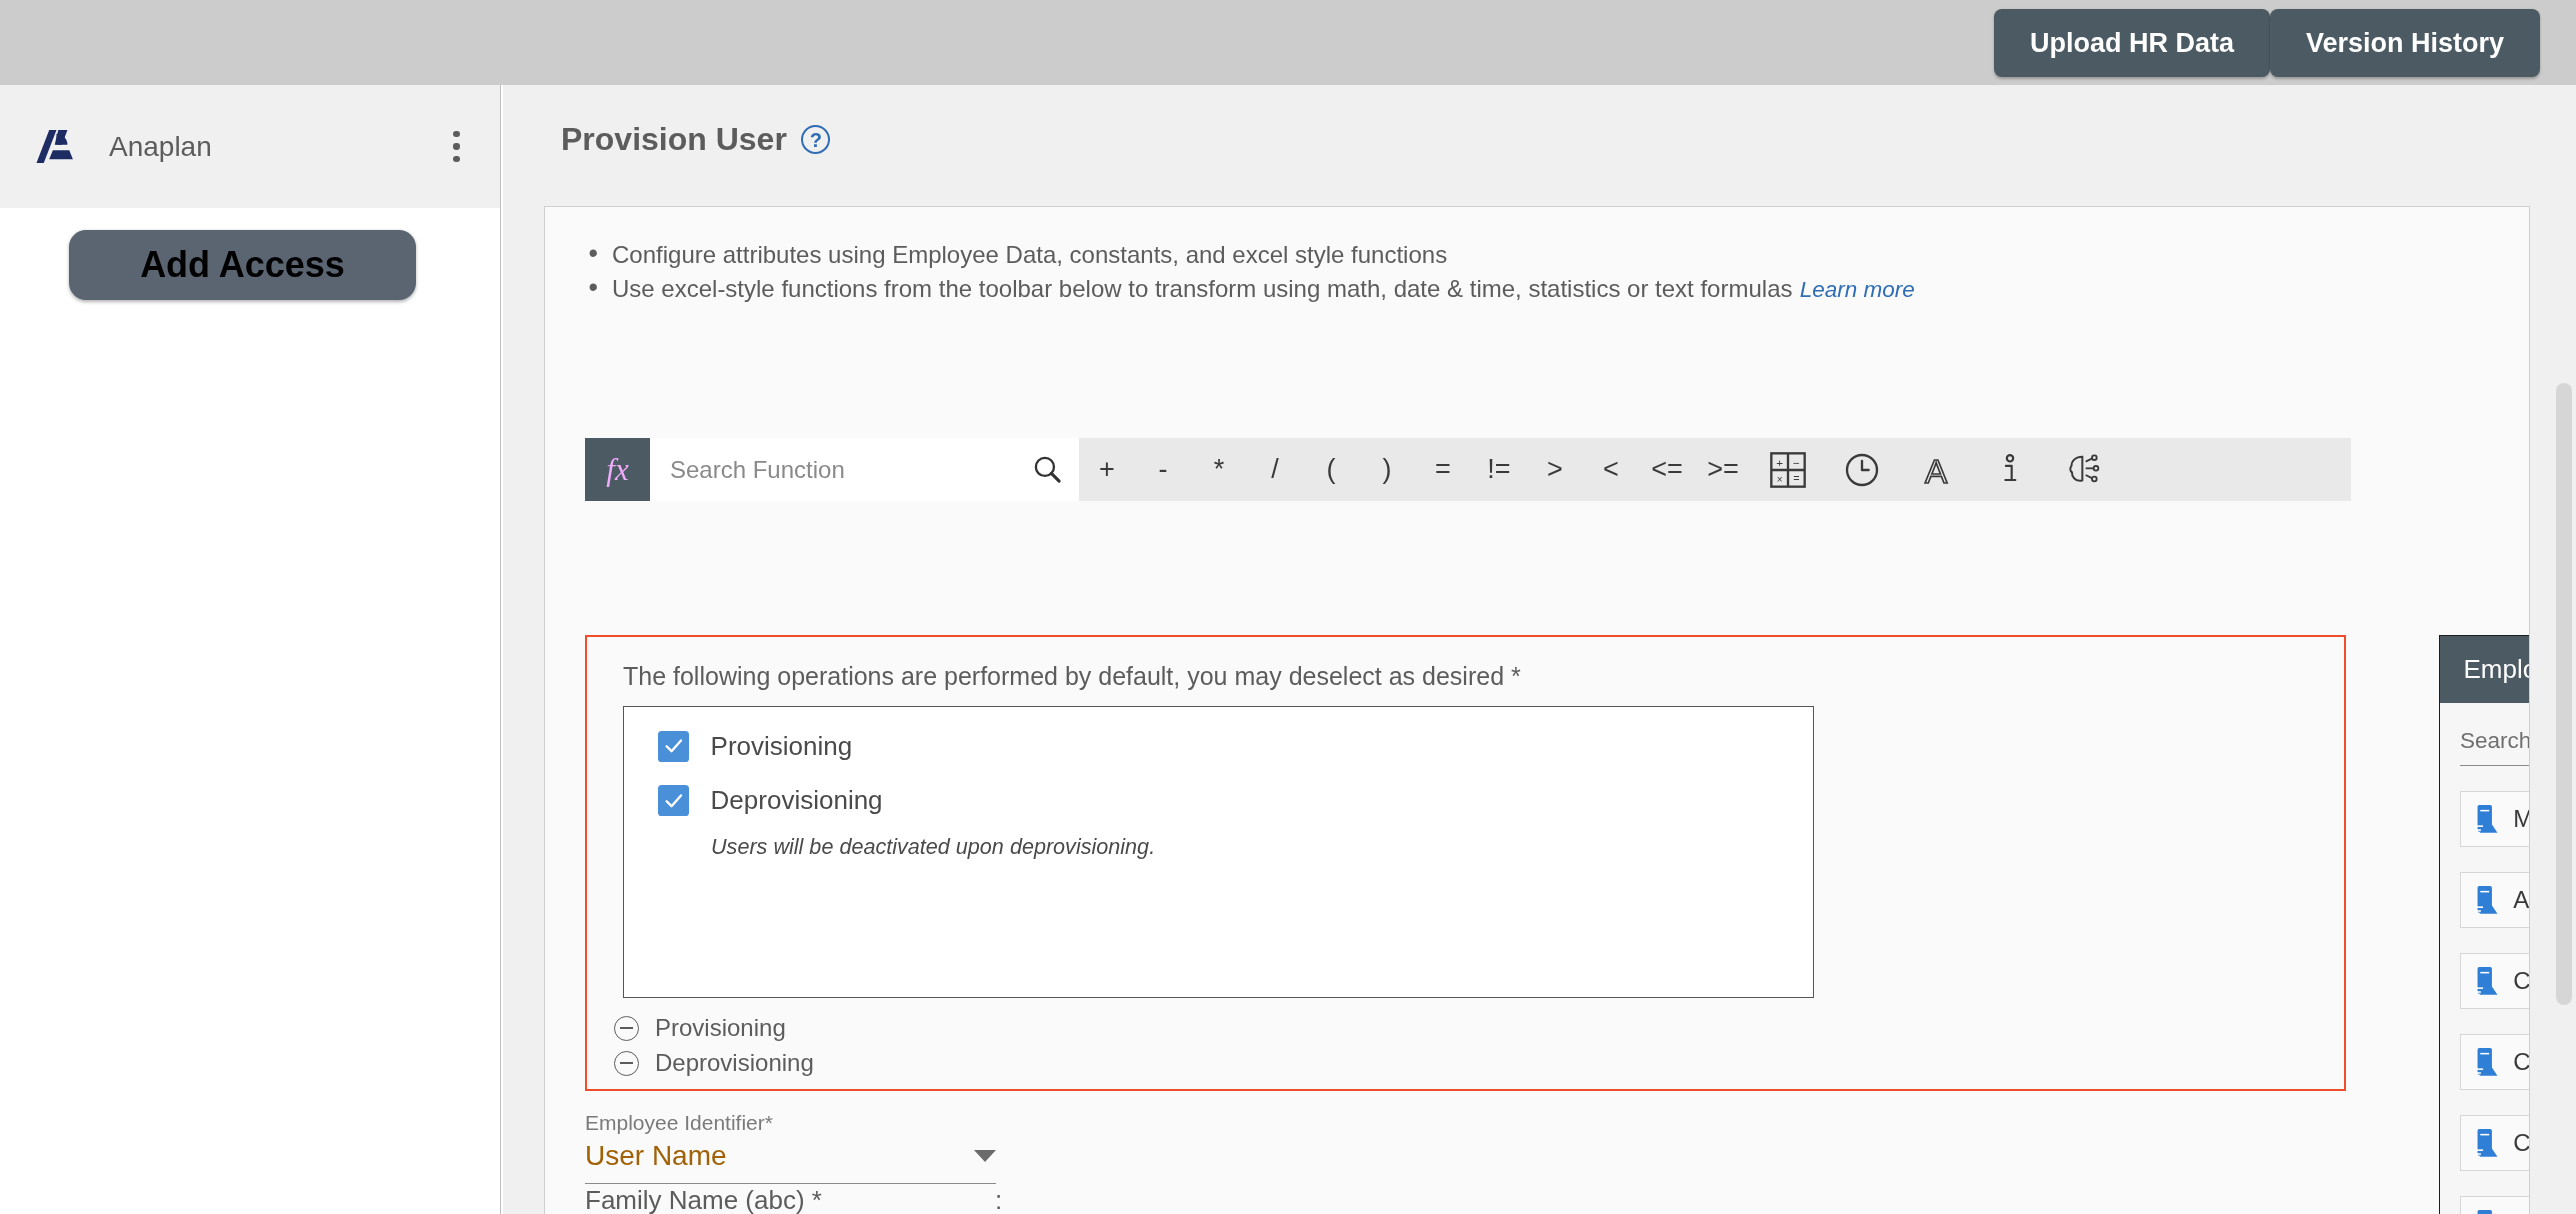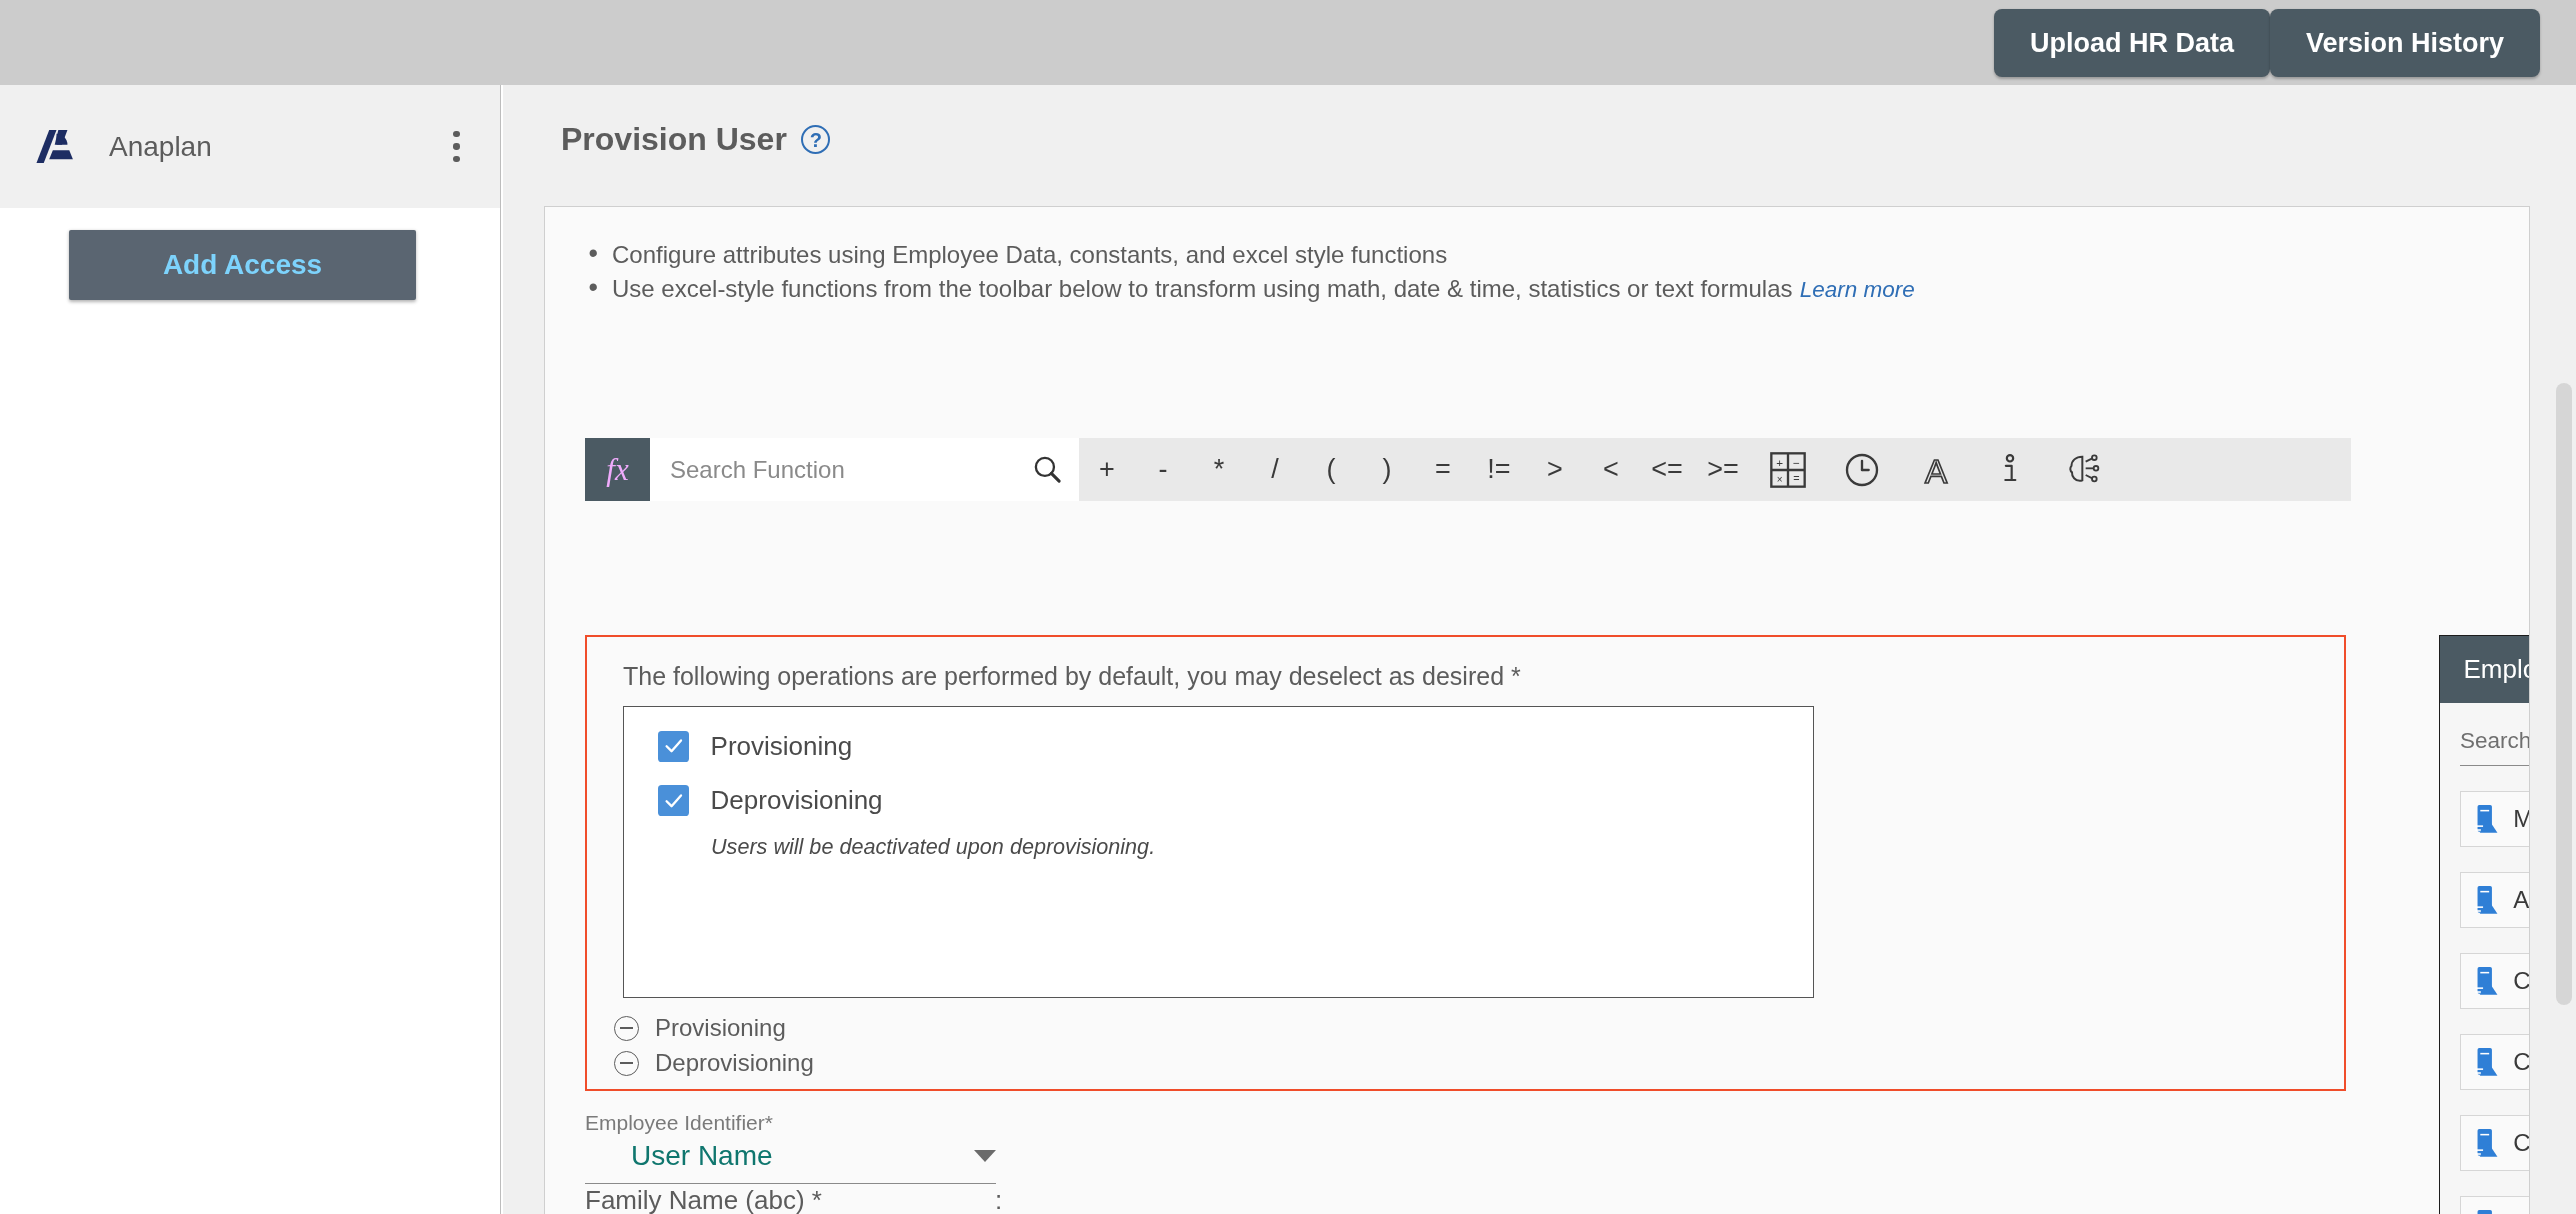--- a/index.html
+++ b/index.html
@@ -66,23 +66,23 @@
   .kebab {
     margin-left: auto;
     width: 25px; height: 41px;
     display: flex; flex-direction: column; justify-content: center;
     align-items: center; gap: 6.3px; cursor: pointer;
   }
   .kebab i { width: 6.3px; height: 6.3px; border-radius: 50%; background: #5c5c5c; display: block; }
   .add-access-wrap { padding: 21.6px 0 0 69px; }
   .add-access {
     width: 347px; height: 70px;
-    background: #5a6571; color: #7dd3fc;
-    font-size: 28px; font-weight: bold;
-    border: none; border-radius: 2px;
+    background: #5a6571; color: #000000;
+    font-size: 36px; font-weight: bold;
+    border: none; border-radius: 17px;
     cursor: pointer;
     box-shadow: 0 1.8px 3.6px rgba(0,0,0,.3);
   }
 
   
   .main {
     position: absolute; top: 85px; left: 503px;
     width: 2073px; height: 1129px;
     background: #f0f0f0;
     overflow: hidden;
@@ -214,21 +214,21 @@
 
   
   .field-block { position: absolute; left: 40px; }
   .field-label { font-size: 21px; color: #7a7a7a; margin-bottom: 5.4px; }
   .select-line {
     width: 411px;
     border-bottom: 1.8px solid #8a8a8a;
     display: flex; align-items: center;
     padding-bottom: 10.8px; cursor: pointer;
   }
-  .select-value { font-size: 28px; color: #0f766e; margin-left: 46px; }
+  .select-value { font-size: 28px; color: #a16207; }
   .caret {
     margin-left: auto;
     width: 0; height: 0;
     border-left: 11.7px solid transparent;
     border-right: 11.7px solid transparent;
     border-top: 12.6px solid #6b6b6b;
   }
   .bottom-label {
     position: absolute; left: 40px; top: 978px;
     font-size: 26px; color: #5c5c5c;

